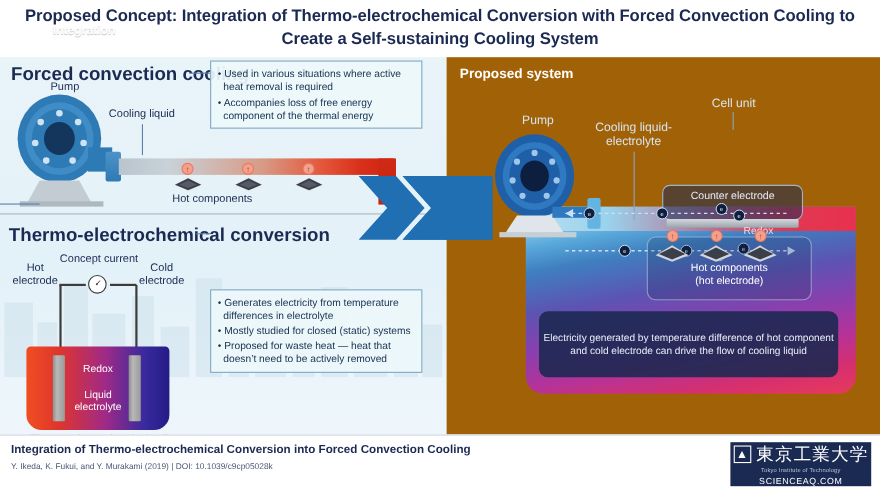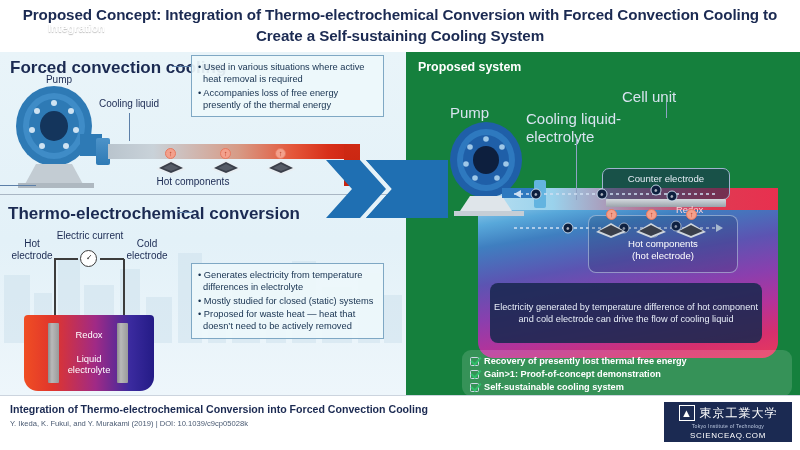--- a/index.html
+++ b/index.html
@@ -110,28 +110,28 @@
   .arrow-label {
     position: absolute; left: 48px; top: 22px;
     color: #ffffff; font-weight: bold; font-size: 11px;
     z-index: 7; text-shadow: 0 1px 1px rgba(0,0,0,.25);
   }
   .arrow-stem { position: absolute; left: 0; top: 185px; width: 36px; height: 1.4px; background: #5c7fa8; }
 
   
   .right-panel {
     position: absolute; left: 406px; top: 52px; width: 394px; height: 343px;
-    background: #15803d;
+    background: #a16207;
     overflow: hidden;
   }
   .rp-title {
     position: absolute; left: 12px; top: 8px;
     color: #ffffff; font-weight: bold; font-size: 12.4px;
   }
-  .rlbl { position: absolute; color: #d8e3f0; font-size: 15px; text-align: left; line-height: 1.2; }
+  .rlbl { position: absolute; color: #d8e3f0; font-size: 11px; text-align: center; line-height: 1.2; }
   .rline { position: absolute; background: #8fa3c4; }
 
   .pump-r { position: absolute; left: 42px; top: 68px; width: 82px; height: 96px; }
 
   .liquid-body {
     position: absolute; left: 72px; top: 136px; width: 300px; height: 170px;
     border-radius: 0 0 16px 16px;
     background: linear-gradient(170deg,
        #bfe0f2 0%, #8cc6e8 9%, #58a8da 17%, #3f7fc0 27%,
        #5c54b2 44%, #8a3fae 60%, #b3339a 74%, #d62f6e 88%, #e83a5c 100%);
@@ -213,21 +213,21 @@
     position: absolute; left: 664px; top: 402px; width: 128px; height: 40px;
     background: #1b2a52; display: flex; flex-direction: column;
     align-items: center; justify-content: center;
   }
   .logo-row { display: flex; align-items: center; gap: 5px; }
   .logo-mark {
     width: 16px; height: 16px; border: 1.4px solid #ffffff;
     display: flex; align-items: center; justify-content: center;
     color: #fff; font-size: 11px; line-height: 1;
   }
-  .logo-jp { color: #ffffff; font-size: 12px; letter-spacing: 1px; font-family: Liberation Sans, sans-serif; }
+  .logo-jp { color: #ffffff; font-size: 16px; letter-spacing: 1px; font-family: Liberation Sans, sans-serif; }
   .logo-en { color: #b9c6de; font-size: 5.2px; letter-spacing: .2px; margin-top: 1px; }
   .logo-site { color: #ffffff; font-size: 8px; letter-spacing: .6px; margin-top: 2px; }
 </style>
 </head>
 <body>
 
 <div id="root">
 
   <div class="title-bar">
     <h1>Proposed Concept: Integration of Thermo-electrochemical Conversion with Forced Convection Cooling to Create a Self-sustaining Cooling System</h1>
@@ -252,21 +252,21 @@
         <rect x="358" y="50" width="22" height="70"></rect>
           <rect x="384" y="72" width="18" height="48"></rect>
       </g>
     </svg>
 
     <div class="sec-title" style="left:10px; top:6px;">Forced convection cooling</div>
     <div class="sec-line" style="left:172px; top:14px; width:20px;"></div>
 
     <div class="callout" style="left:191px; top:3px; width:193px;">
       <p>• Used in various situations where active heat removal is required</p>
-      <p>• Accompanies loss of free energy presently of the thermal energy</p>
+      <p>• Accompanies loss of free energy component of the thermal energy</p>
     </div>
 
     <svg class="pump-l" viewBox="0 0 90 104">
       <ellipse cx="40" cy="42" rx="38" ry="40" fill="#2e7ab5"></ellipse>
       <ellipse cx="40" cy="42" rx="31" ry="33" fill="#3f8cc7"></ellipse>
       <ellipse cx="40" cy="42" rx="25" ry="27" fill="#2e7ab5"></ellipse>
       <ellipse cx="40" cy="42" rx="14" ry="15" fill="#14355c"></ellipse>
       <g fill="#cfe3f2">
         <circle cx="40" cy="19" r="3"></circle>
           <circle cx="57" cy="27" r="3"></circle>
@@ -318,21 +318,21 @@
 
     <div class="sec-title" style="left:8px; top:152px;">Thermo-electrochemical conversion</div>
     <div class="sec-line" style="left:178px; top:160px; width:14px;"></div>
 
     <div class="callout" style="left:191px; top:211px; width:193px;">
       <p>• Generates electricity from temperature differences in electrolyte</p>
       <p>• Mostly studied for closed (static) systems</p>
       <p>• Proposed for waste heat — heat that doesn’t need to be actively removed</p>
     </div>
 
-    <div class="lbl" style="left:44px; top:178px; width:92px;">Electric current</div>
+    <div class="lbl" style="left:44px; top:178px; width:92px;">Concept current</div>
 
     <div class="wire" style="left:54px; top:207px; width:1.6px; height:60px;"></div>
     <div class="wire" style="left:54px; top:206px; width:24px; height:1.6px;"></div>
     <div class="wire" style="left:100px; top:206px; width:24px; height:1.6px;"></div>
     <div class="wire" style="left:123px; top:207px; width:1.6px; height:60px;"></div>
     <div class="meter" style="left:80px; top:198px;">
       <svg viewBox="0 0 17 17" width="14" height="14" style="position:absolute;left:0;top:0;">
         <line x1="8.5" y1="9" x2="12" y2="5" stroke="#3c3c3c" stroke-width="1.1"></line>
         <circle cx="8.5" cy="9" r="1" fill="#3c3c3c"></circle>
       </svg>
@@ -470,34 +470,20 @@
     <div class="heat-dot" style="left:240px; top:157px;">↑</div>
     <div class="heat-dot" style="left:280px; top:157px;">↑</div>
 
     <div class="hot-label" style="white-space:pre-line;">Hot components
 (hot electrode)</div>
 
     <div class="expl-box">
       <p>Electricity generated by temperature difference of hot component and cold electrode can drive the flow of cooling liquid</p>
     </div>
 
-    <div class="check-box">
-      <div class="check-row">
-        <span class="check-mark"></span>
-        <span>Recovery of presently lost thermal free energy</span>
-      </div>
-      <div class="check-row">
-        <span class="check-mark"></span>
-        <span>Gain&gt;1: Proof-of-concept demonstration</span>
-      </div>
-      <div class="check-row">
-        <span class="check-mark"></span>
-        <span>Self-sustainable cooling system</span>
-      </div>
-    </div>
   </div>
 
   <div class="footer">
     <div class="sep"></div>
     <div class="f-title">Integration of Thermo-electrochemical Conversion into Forced Convection Cooling</div>
     <div class="f-line1">Y. Ikeda, K. Fukui, and Y. Murakami (2019) | DOI: 10.1039/c9cp05028k</div>
   </div>
 
   <div class="logo-box">
     <div class="logo-row">

